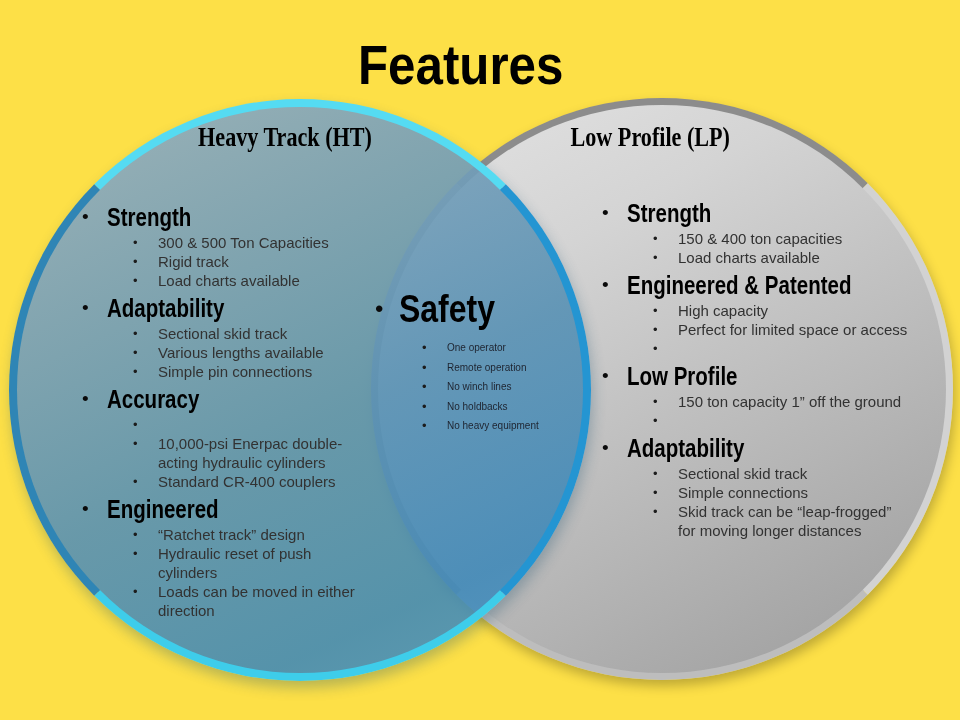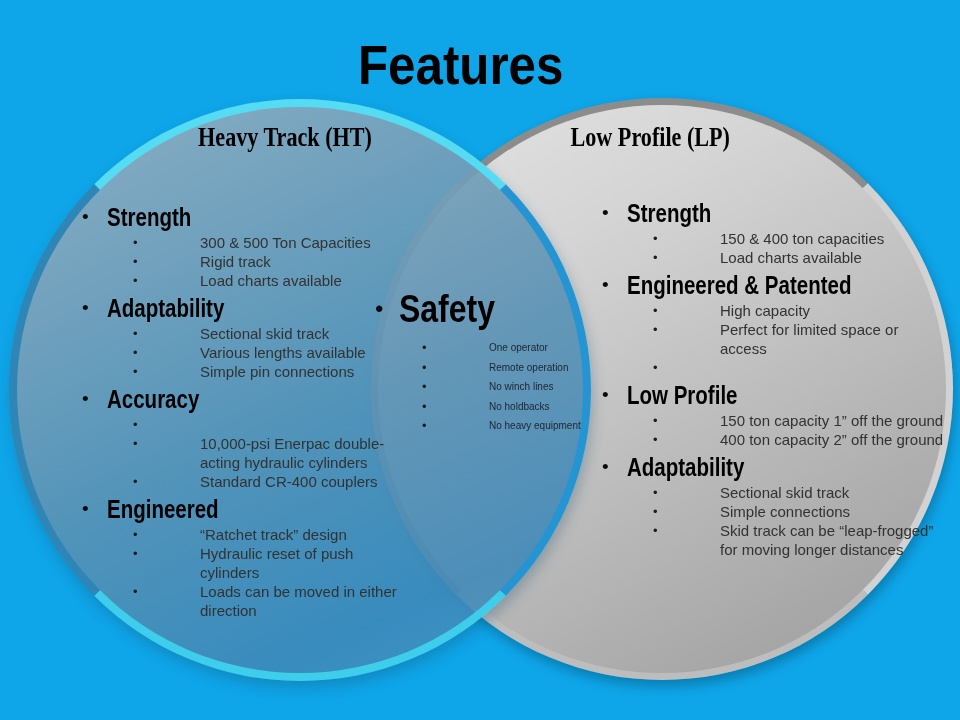--- a/index.html
+++ b/index.html
@@ -1,18 +1,18 @@
 <!DOCTYPE html>
 <html><head>
 <meta charset="utf-8">
 <style>
   * { margin:0; padding:0; box-sizing:border-box; }
   html,body { width:960px; height:720px; }
   body { font-family:"Liberation Sans", sans-serif; background:#ffffff; overflow:hidden; }
-  .slide { position:relative; width:960px; height:720px; background:#0ea5e9; }
+  .slide { position:relative; width:960px; height:720px; background:#fde047; }
 
   
   .circle { position:absolute; border-radius:50%; }
   .gray-fill { left:376px; top:103px; width:572px; height:572px; z-index:1;
     background:linear-gradient(150deg,#e4e4e4 0%,#d4d4d4 28%,#bcbcbc 58%,#a4a4a4 88%,#9c9c9c 100%); }
   .gray-rim { left:371px; top:98px; width:582px; height:582px; z-index:2;
     border:7px solid; border-color:#8c8c8c #d2d2d2 #bdbdbd #a0a0a0;
     box-shadow:2px 6px 12px rgba(0,0,0,0.25); }
   .blue-fill { left:14px; top:104px; width:572px; height:572px; z-index:3;
     background:linear-gradient(155deg, rgba(150,176,193,0.93) 0%, rgba(120,160,185,0.92) 28%,
@@ -39,21 +39,21 @@
   .lb-center{ left:373px; top:288px; width:235px; }
 
   .h-row { display:flex; align-items:center; margin-top:4px; }
   .h-row:first-child { margin-top:0; }
   .b1 { width:27px; flex:0 0 27px; font-size:19px; line-height:28px; color:#0a0a0a; padding-left:2px; }
   .h-text { font-size:25px; line-height:28px; transform-origin:0 55%; }
 
   ul.items { list-style:none; margin:2px 0 2px 50px; }
   ul.items li { display:flex; }
   .b2 { width:28px; flex:0 0 28px; font-size:13px; line-height:19px; color:#1c1c1c; padding-left:3px; }
-  .t  { font-size:15px; line-height:19px; color:#323232; width:215px;margin-left:42px; }
+  .t  { font-size:15px; line-height:19px; color:#323232; width:215px; }
   .lb-right .t { width:250px; }
 
   
   .lb-center .b1 { width:26px; flex:0 0 26px; font-size:24px; line-height:42px; }
   .lb-center .h-text { font-size:39px; line-height:42px; }
   .lb-center ul.items { margin:8px 0 0 46px; }
   .lb-center .b2 { line-height:19.5px; }
   .lb-center .t { font-size:10px; line-height:19.5px; color:#1e2430; width:180px; white-space:nowrap; }
 </style>
 </head>
@@ -216,21 +216,20 @@
       <span class="b1">•</span>
       <span class="h-text condensed">Low Profile</span>
     </div>
     <ul class="items">
       <li>
           <span class="b2">•</span>
           <span class="t">150 ton capacity 1” off the ground</span>
         </li>
       <li>
           <span class="b2">•</span>
-          <span class="t">400 ton capacity 2” off the ground</span>
         </li>
     </ul>
     <div class="h-row">
       <span class="b1">•</span>
       <span class="h-text condensed">Adaptability</span>
     </div>
     <ul class="items">
       <li>
           <span class="b2">•</span>
           <span class="t">Sectional skid track</span>

